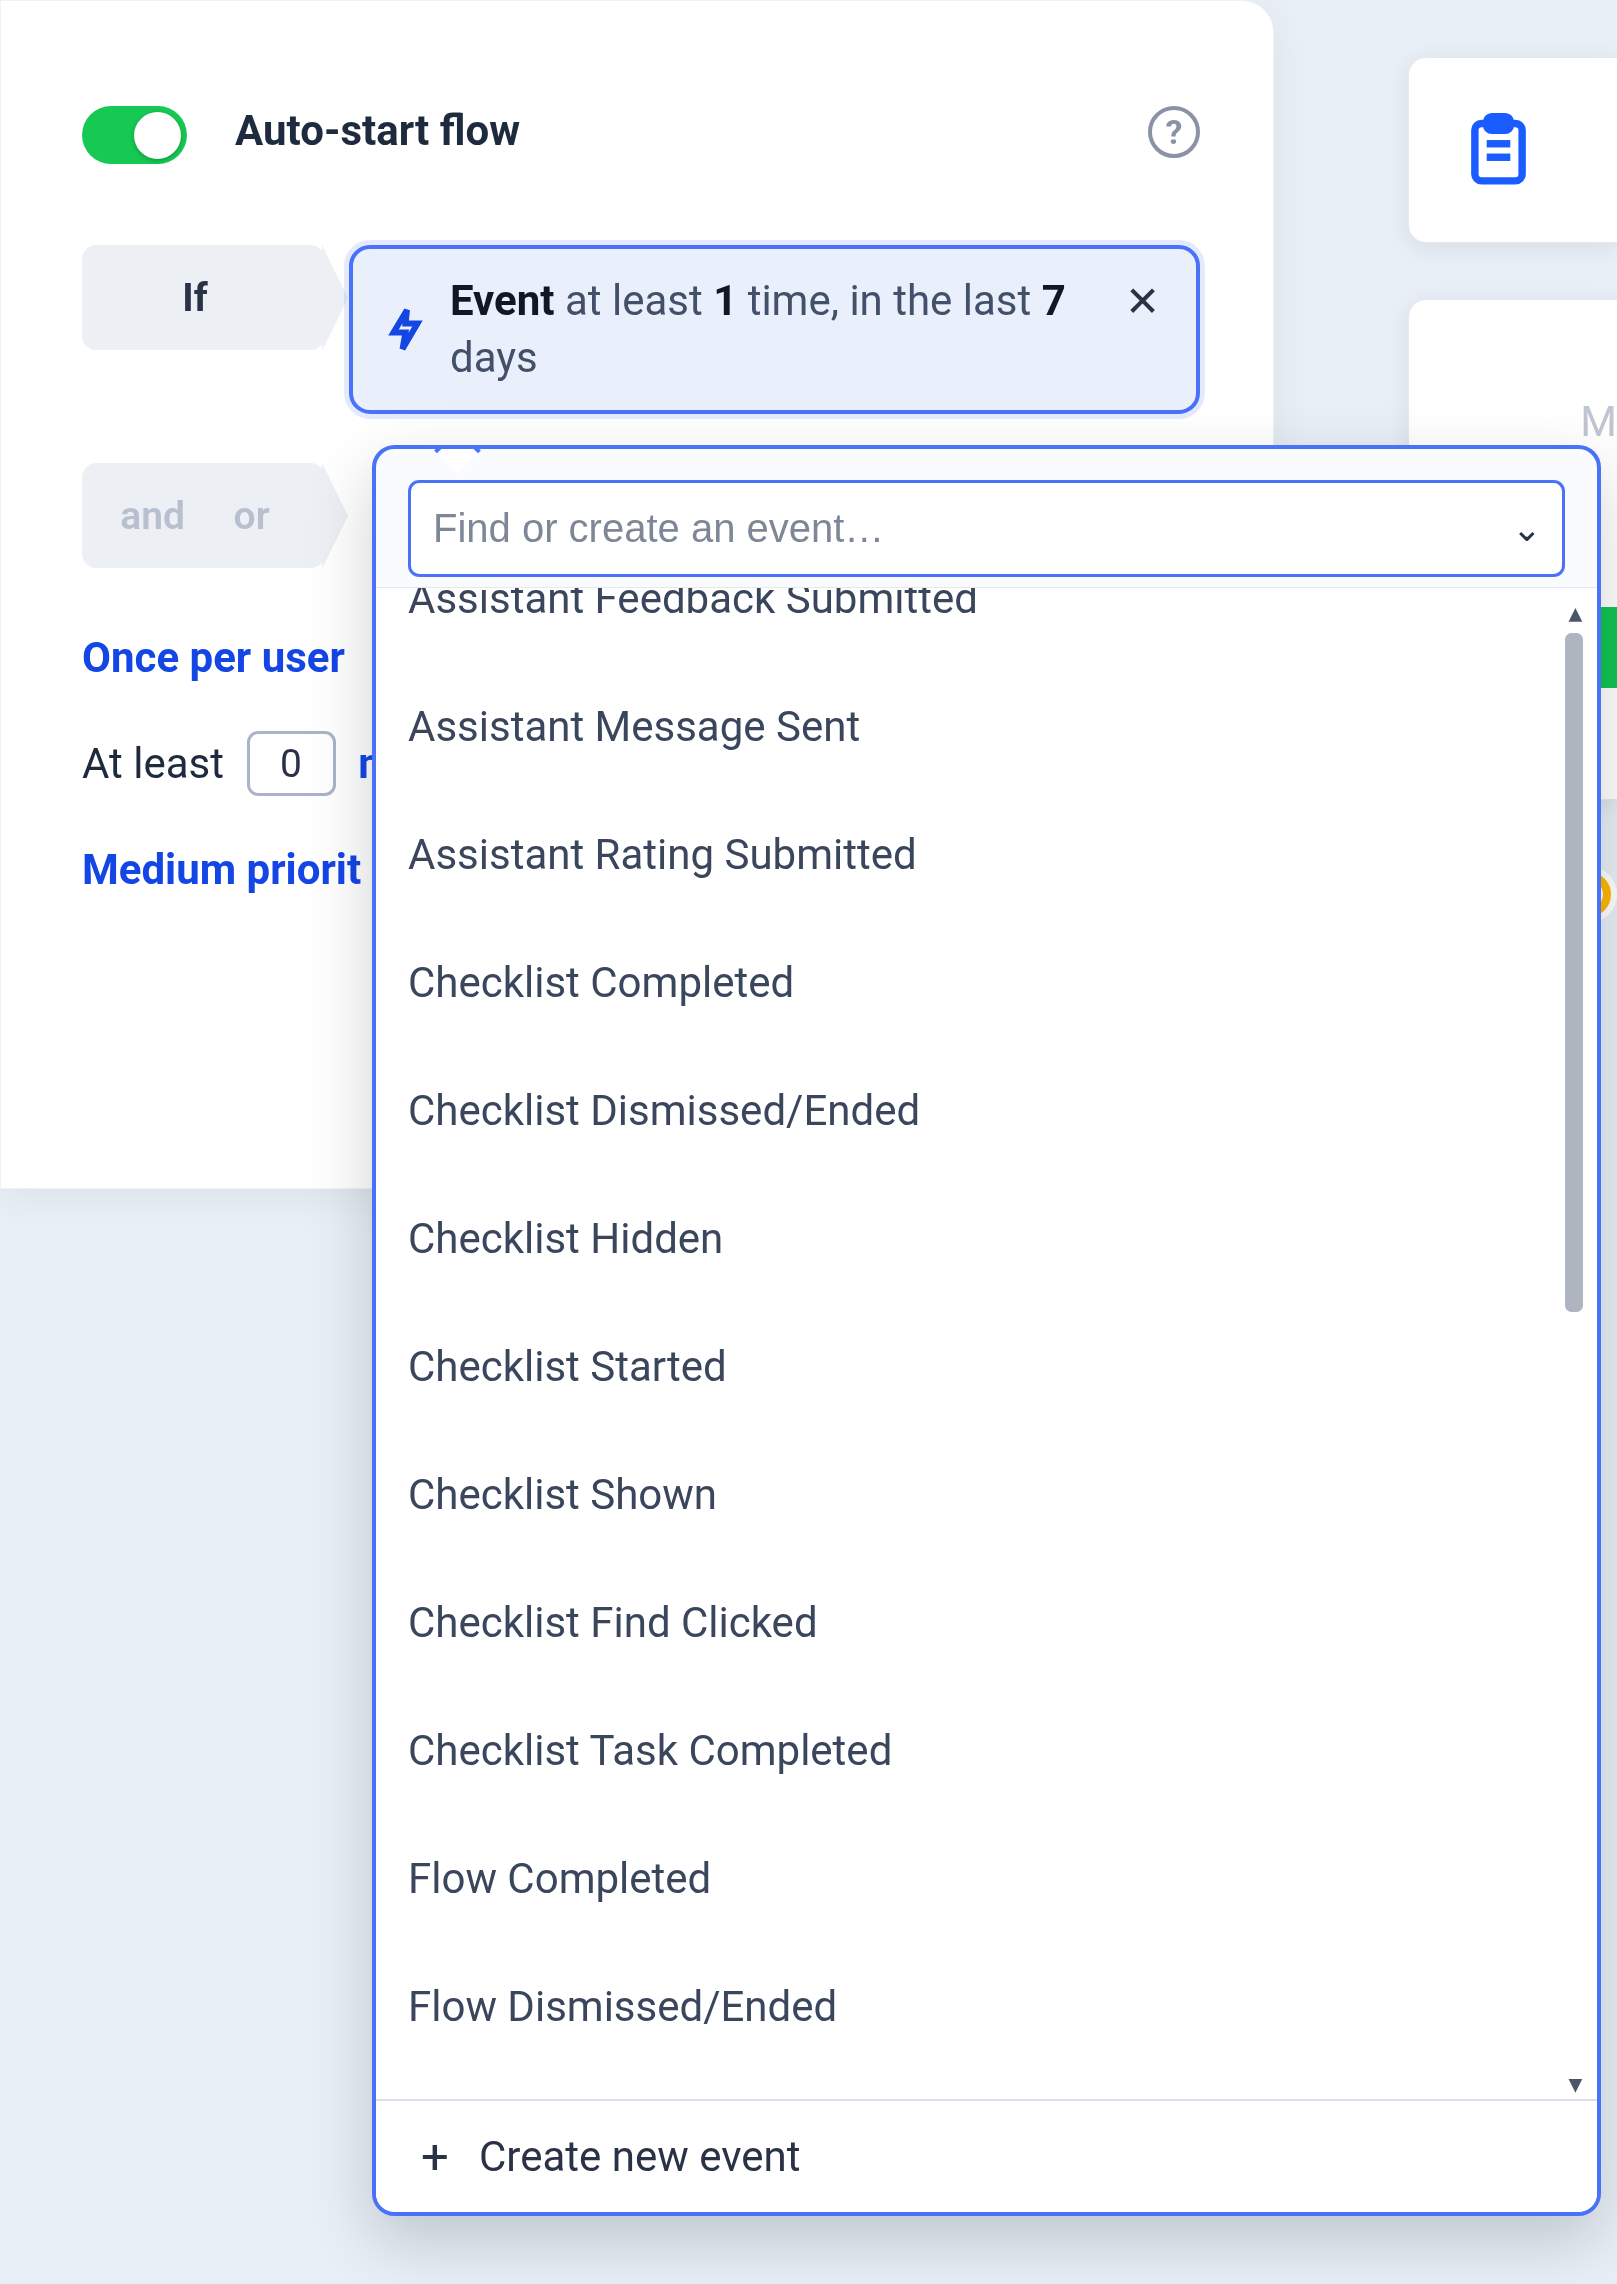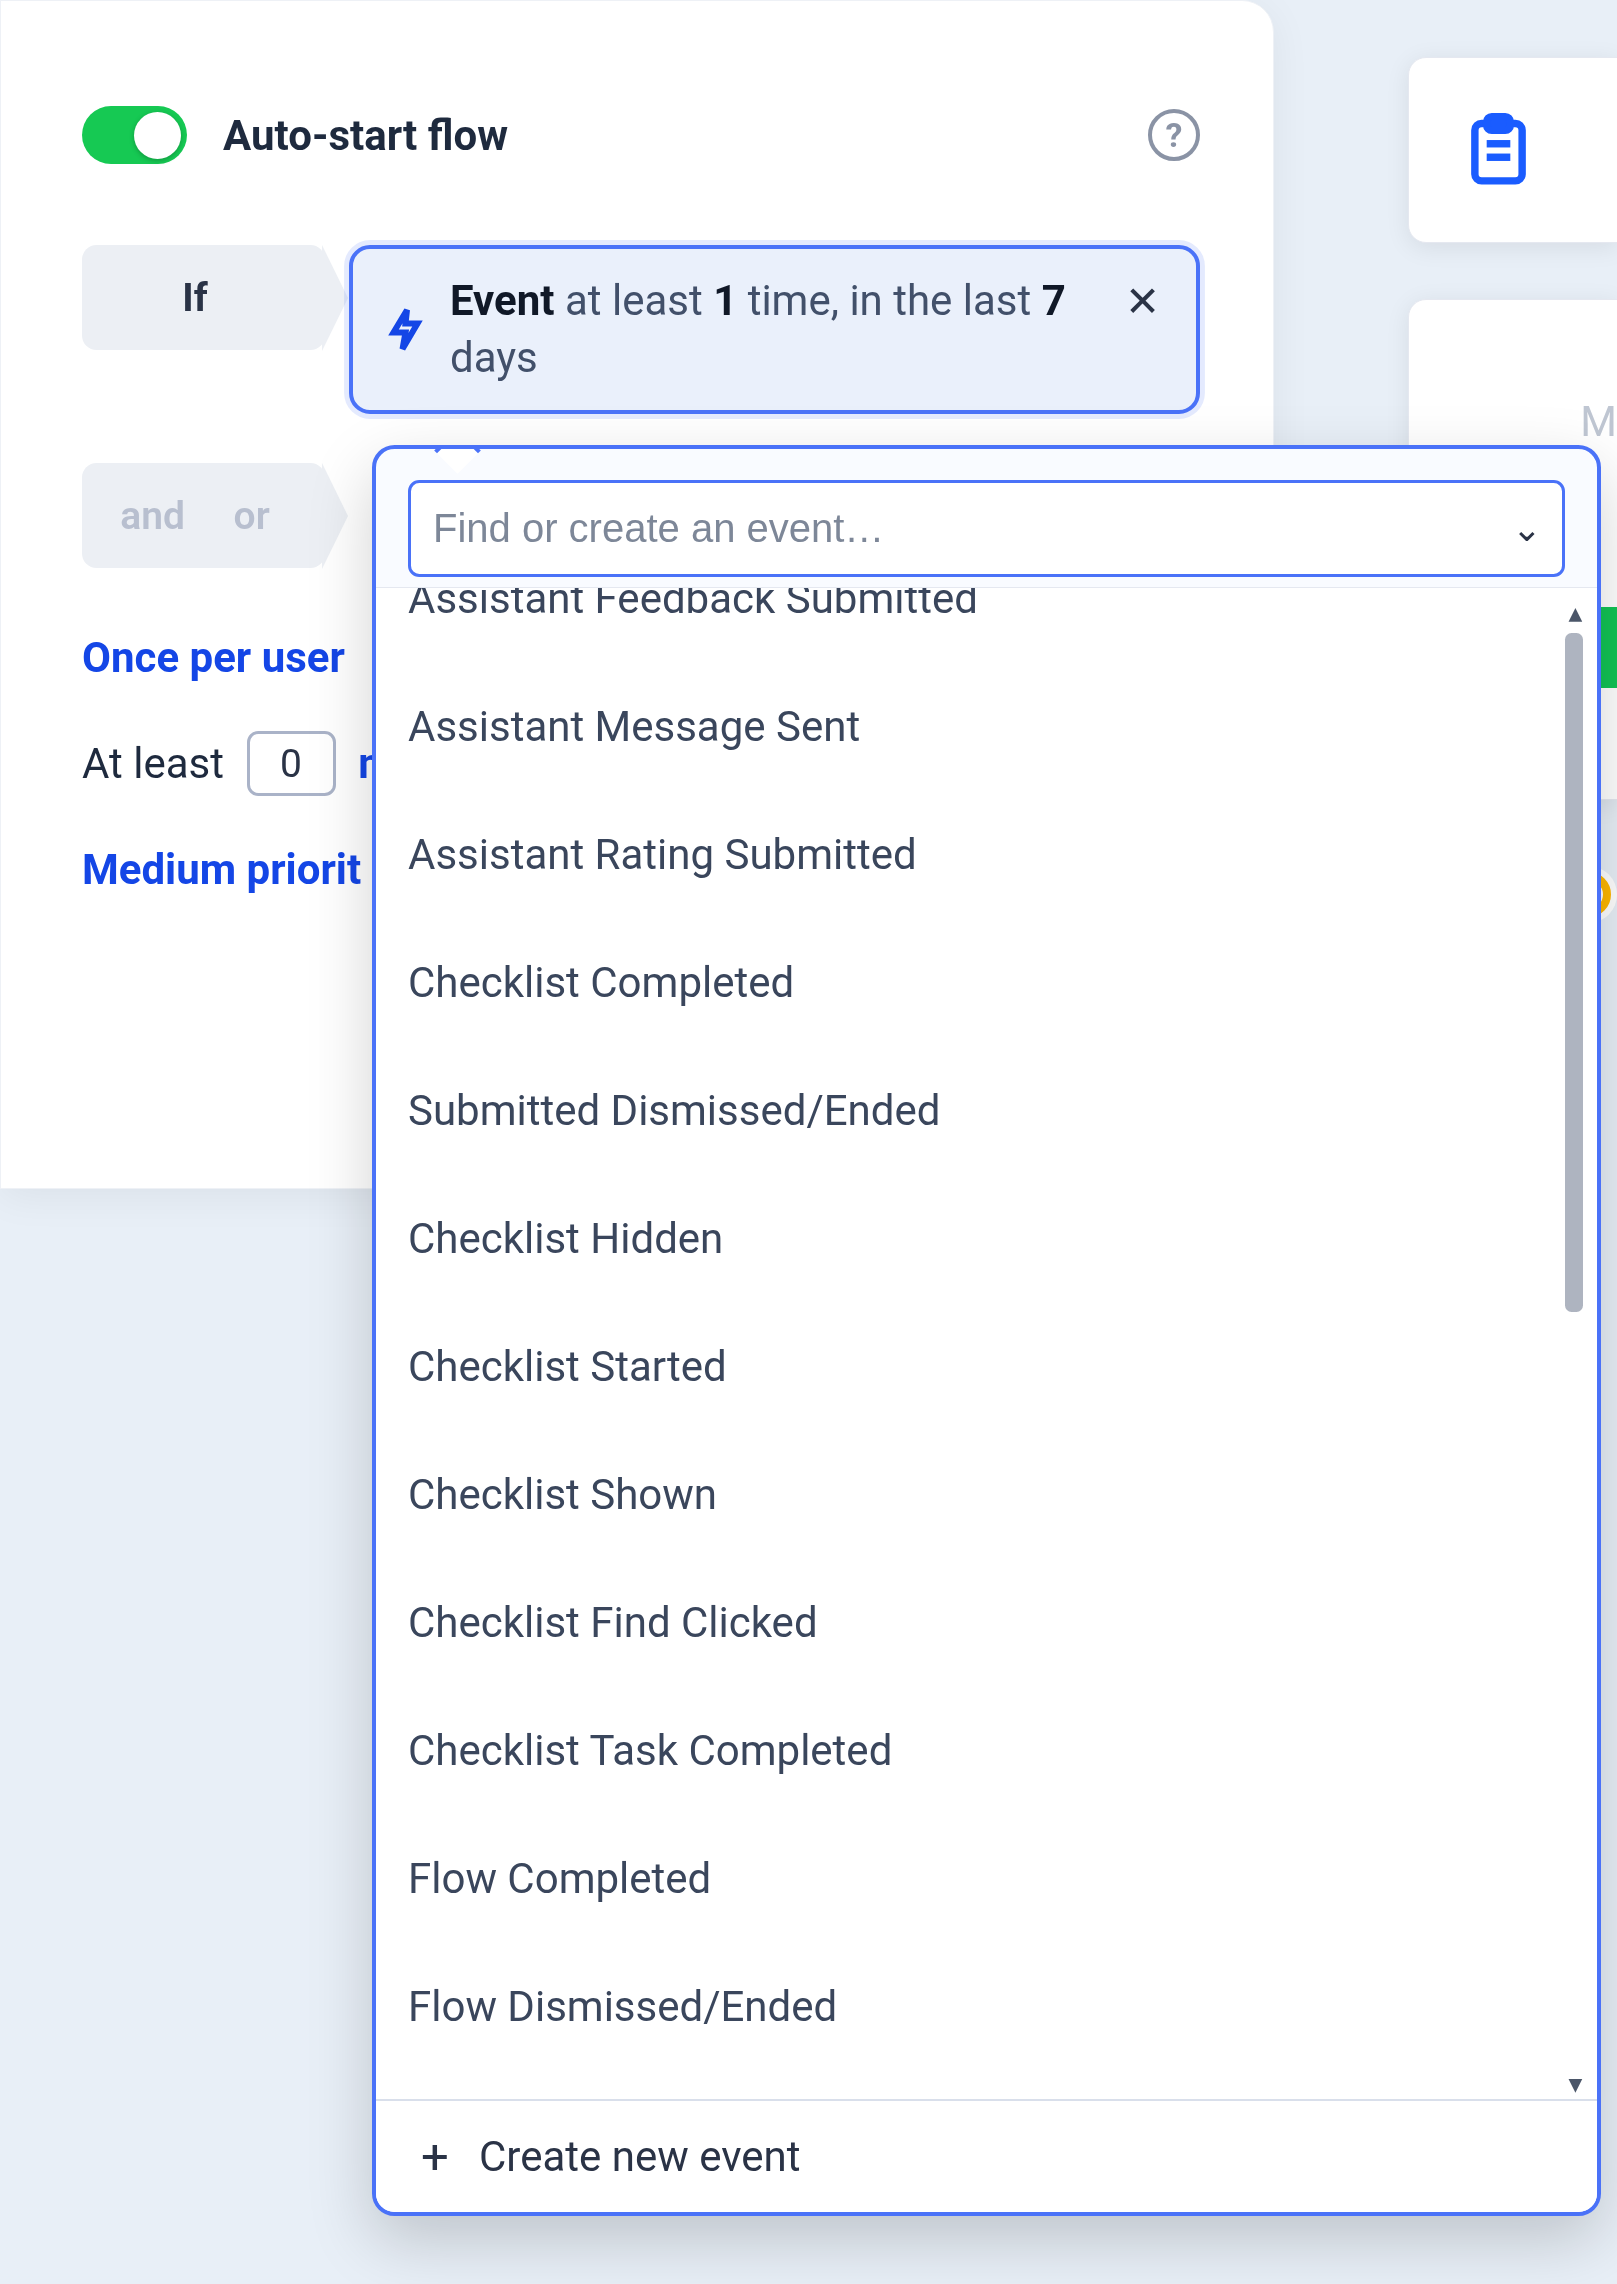--- a/index.html
+++ b/index.html
@@ -43,21 +43,21 @@
     left: 0; top: 0;
     width: 1274px;
     height: 1189px;
     background: var(--panel-bg);
     border-radius: 0 32px 32px 0;
     box-shadow: 0 8px 40px rgba(0,0,0,0.06);
     padding: 105px 73px 0 81px;
     border:0.8px solid #eef1f6;
   }
 
-  .row-top { display:flex; align-items:center; gap: 20px; }
+  .row-top { display:flex; gap: 32px; }
   .toggle { width:105px; height:58px; border-radius:32px; background:var(--green); position:relative; flex:0 0 auto; cursor:pointer; }
   .toggle::after{ content:""; width:47px; height:47px; border-radius:50%; background:#fff; position:absolute; right:6.5px; top:5.7px; box-shadow:0 1.6px 4.9px rgba(0,0,0,0.25);}  
   .label-autostart { font-size:42px; font-weight:700; margin-left:16px; }
   .help { margin-left:auto; width:52px; height:52px; border:4px solid #8a93a5; border-radius:50%; color:#8a93a5; display:flex; align-items:center; justify-content:center; font-size:34px; font-weight:700; cursor:pointer; }
 
   .cond-row { display:flex; align-items:flex-start; gap:24px; margin-top:81px; }
   .if-tag, .andor-tag {
     height:105px; background:var(--tag-bg); border-radius:14.6px; display:flex; align-items:center; justify-content:center;
     font-size:39px; font-weight:700; color:#2a3346; padding:0 49px 0 32px; position:relative; flex:0 0 auto;
   }
@@ -202,21 +202,21 @@
   <div class="dd-search">
     <input placeholder="Find or create an event…" style="">
     <span class="chev">⌄</span>
   </div>
   <div class="dd-clip">
     <div class="dd-list">
       <div class="dd-item">Assistant Feedback Submitted</div>
       <div class="dd-item">Assistant Message Sent</div>
       <div class="dd-item">Assistant Rating Submitted</div>
       <div class="dd-item">Checklist Completed</div>
-      <div class="dd-item">Submitted Dismissed/Ended</div>
+      <div class="dd-item">Checklist Dismissed/Ended</div>
       <div class="dd-item">Checklist Hidden</div>
       <div class="dd-item">Checklist Started</div>
       <div class="dd-item">Checklist Shown</div>
       <div class="dd-item">Checklist Find Clicked</div>
       <div class="dd-item">Checklist Task Completed</div>
       <div class="dd-item">Flow Completed</div>
       <div class="dd-item">Flow Dismissed/Ended</div>
     </div>
     <div class="dd-scroll">
       <div class="arrow-up">▴</div>

